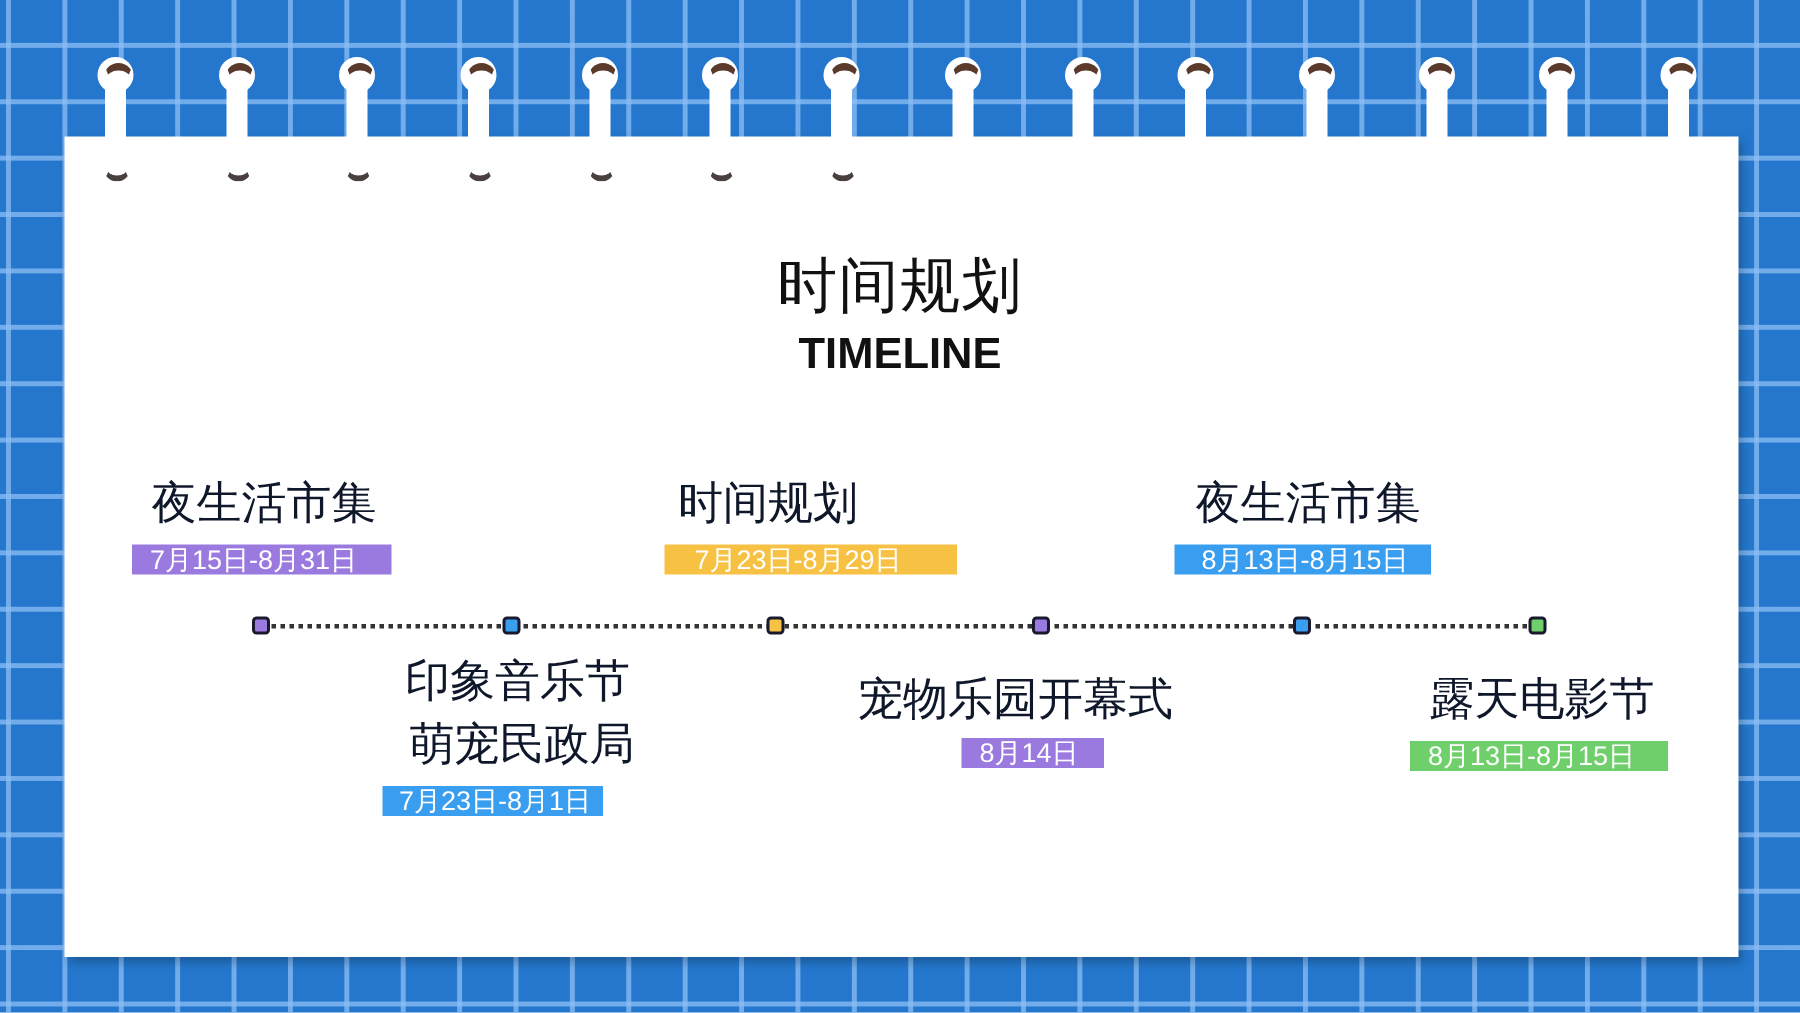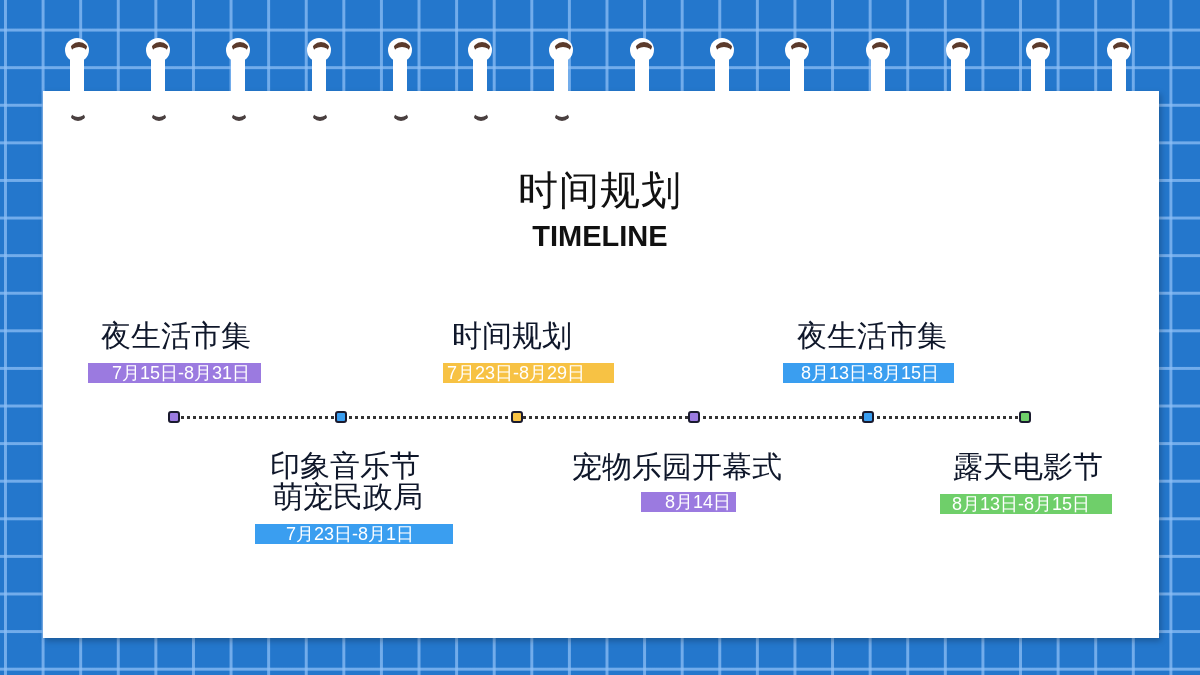--- a/index.html
+++ b/index.html
@@ -80,21 +80,21 @@
     font-family: Liberation Mono, monospace;
     font-size: 30px; color: #0f172a;
     white-space: nowrap;
     line-height: 36px;
   }
   .event-date {
     position: absolute;
     height: 20px; line-height: 20px;
     font-size: 18px; color: #ffffff;
     white-space: nowrap; overflow: hidden;
-    padding-left: 24px;
+    padding-left: 12px;
   }
 </style>
 </head>
 <body>
 
 <div class="paper"></div>
 
 <div>
   <div class="ring" style="left:65px">
       <div class="bar"></div>
@@ -172,28 +172,28 @@
 <div class="node" style="left:688px; background:#9b7ae0"></div>
 <div class="node" style="left:862px; background:#3a9ef0"></div>
 <div class="node" style="left:1019px; background:#6fcf6a"></div>
 
 <div>
   <div class="event-name" style="left:101px; top:320px">夜生活市集</div>
   <div class="event-date" style="left:88px; top:363px; width:173px; background:#9b7ae0">7月15日-8月31日</div>
 </div>
 
 <div>
-  <div class="event-name" style="left:270px; top:450px">印象音乐节</div>
+  <div class="event-name" style="left:270px; top:439px">印象音乐节</div>
   <div class="event-name" style="left:273px; top:481px">萌宠民政局</div>
-  <div class="event-date" style="left:255px; top:524px; width:198px; background:#3a9ef0; padding-left:31px">7月23日-8月1日</div>
+  <div class="event-date" style="left:255px; top:524px; width:147px; background:#3a9ef0; padding-left:11px">7月23日-8月1日</div>
 </div>
 
 <div>
   <div class="event-name" style="left:452px; top:320px">时间规划</div>
-  <div class="event-date" style="left:443px; top:363px; width:171px; background:#f7c244; padding-left:4px">7月23日-8月29日</div>
+  <div class="event-date" style="left:443px; top:363px; width:195px; background:#f7c244; padding-left:20px">7月23日-8月29日</div>
 </div>
 
 <div>
   <div class="event-name" style="left:572px; top:451px">宠物乐园开幕式</div>
   <div class="event-date" style="left:641px; top:492px; width:95px; background:#9b7ae0; ">8月14日</div>
 </div>
 
 <div>
   <div class="event-name" style="left:797px; top:320px">夜生活市集</div>
   <div class="event-date" style="left:783px; top:363px; width:171px; background:#3a9ef0; padding-left:18px">8月13日-8月15日</div>

